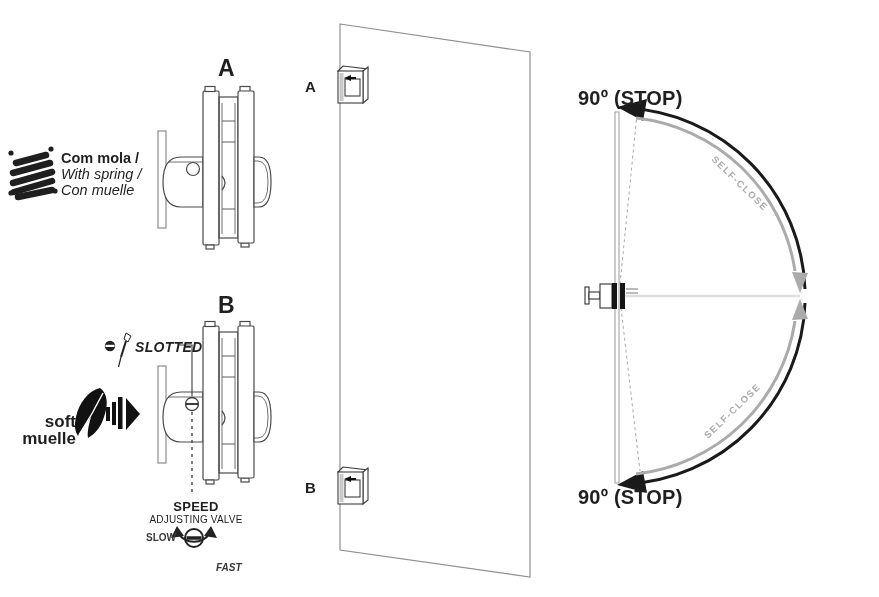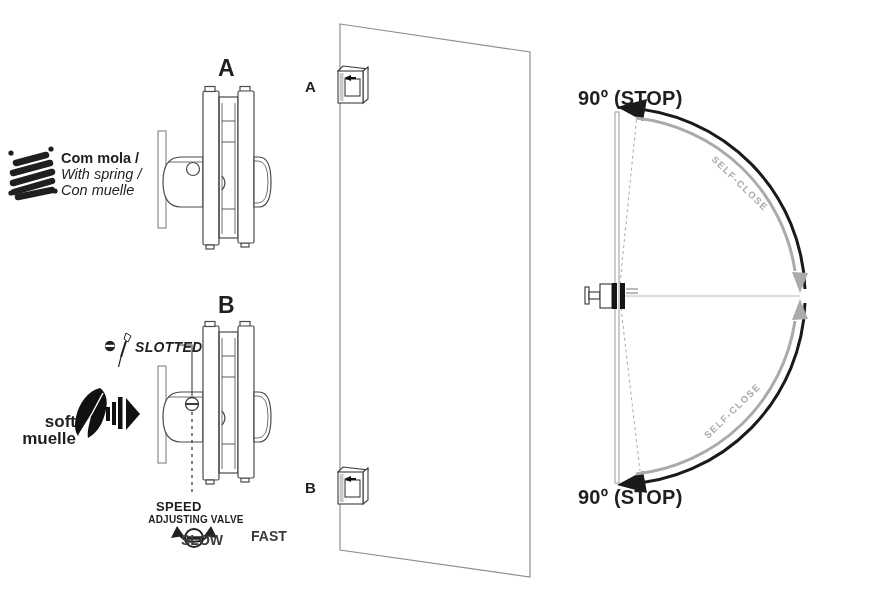--- a/index.html
+++ b/index.html
@@ -6,23 +6,23 @@
   .stage{position:relative;width:879px;height:597px;background:#fff;overflow:hidden;
          font-family:"Liberation Sans",sans-serif;color:#1f1f1f;}
   svg{position:absolute;left:0;top:0;}
   .t{position:absolute;white-space:nowrap;color:#1f1f1f;}
   .big-label{font-size:23px;font-weight:bold;letter-spacing:.5px;}
   .spring-note{font-size:14.5px;line-height:16px;}
   .spring-note .b{font-weight:bold;}
   .spring-note .i{font-style:italic;}
   .soft-note{font-size:17px;font-weight:bold;line-height:17px;text-align:right;width:60px;}
   .slotted{font-size:14px;font-style:italic;font-weight:600;letter-spacing:.3px;}
-  .speed1{font-size:13px;font-weight:bold;text-align:left;width:80px;letter-spacing:.3px;}
-  .speed2{font-size:10px;font-weight:bold;text-align:center;width:120px;letter-spacing:.2px;}
-  .slowfast{font-size:14px;font-weight:600;color:#3a3a3a;margin-left:35px;}
+  .speed1{font-size:13px;font-weight:bold;text-align:center;width:80px;letter-spacing:.3px;}
+  .speed2{font-size:10px;font-weight:normal;text-align:center;width:120px;letter-spacing:.2px;}
+  .slowfast{font-size:10px;font-weight:600;color:#3a3a3a;}
   .stop{font-size:20px;font-weight:bold;letter-spacing:.2px;}
   .door-label{font-size:15px;font-weight:bold;}
   .selfclose-text{fill:#ababab;font-family:"Liberation Sans",sans-serif;font-size:9.5px;
                   font-weight:bold;letter-spacing:1.4px;}
 </style>
 </head>
 <body>
 
 <div class="stage">
 
@@ -172,21 +172,21 @@
   <div class="t slotted" style="left:135px;top:339px;">SLOTTED</div>
 
   <div class="t soft-note" style="left:16px;top:394px;margin-top:19px;">
     <div>soft</div>
     <div>muelle</div>
   </div>
 
   <div class="t speed1" style="left:156px;top:499px;">SPEED</div>
   <div class="t speed2" style="left:136px;top:514px;">ADJUSTING VALVE</div>
   <div class="t slowfast" style="left:146px;top:532px;">SLOW</div>
-  <div class="t slowfast" style="left:216px;top:528px;">FAST</div>
+  <div class="t slowfast" style="left:216px;top:562px;font-style:italic;">FAST</div>
 
   <div class="t door-label" style="left:305px;top:78px;">A</div>
   <div class="t door-label" style="left:305px;top:479px;">B</div>
 
   <div class="t stop" style="left:578px;top:87px;">90º (STOP)</div>
   <div class="t stop" style="left:578px;top:486px;">90º (STOP)</div>
 
 </div>
 
 </body></html>

